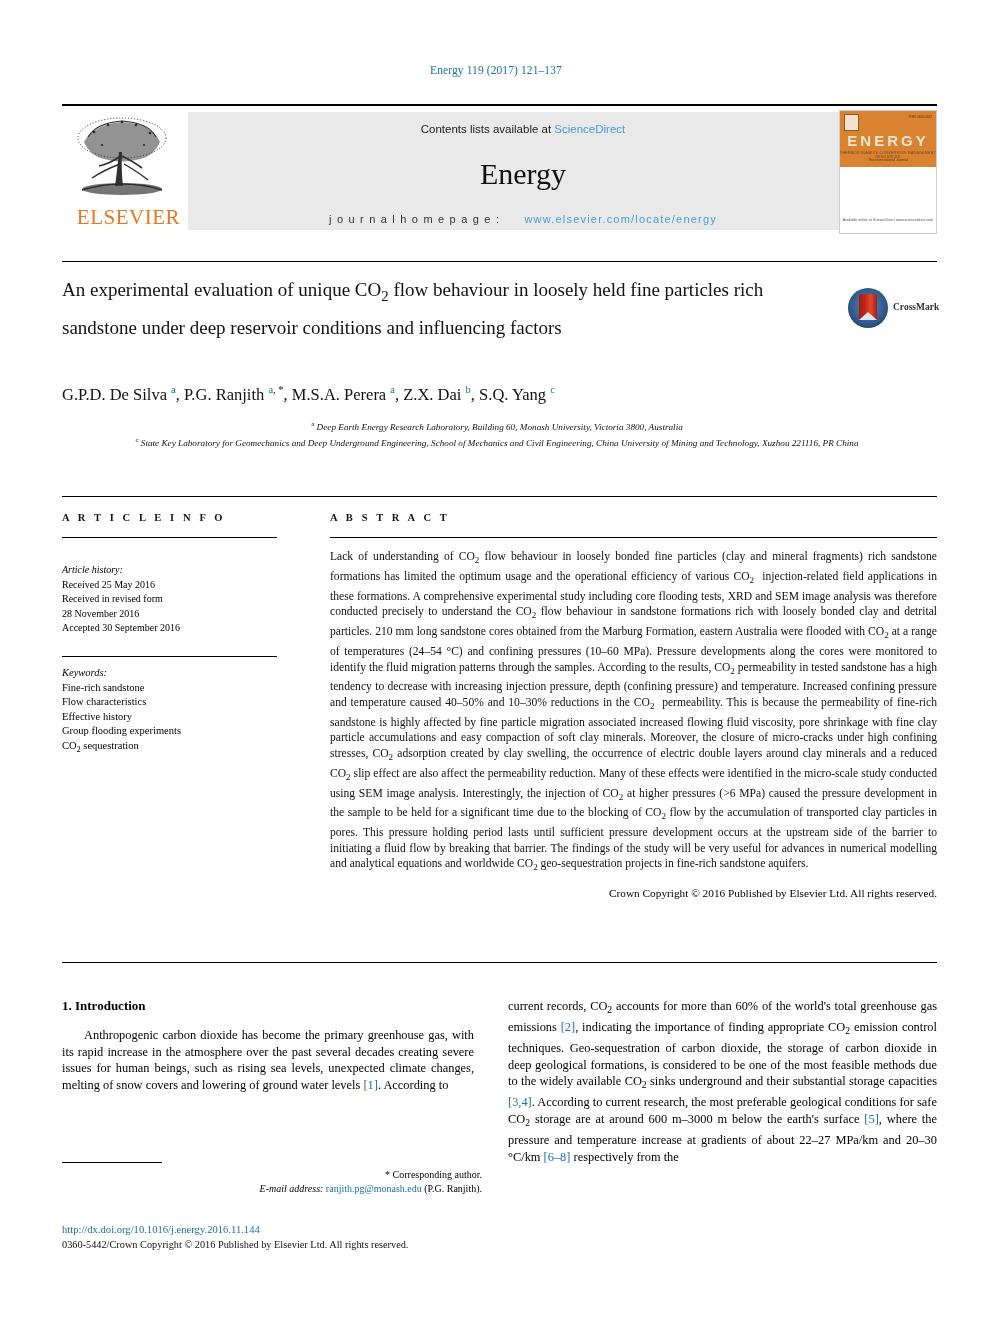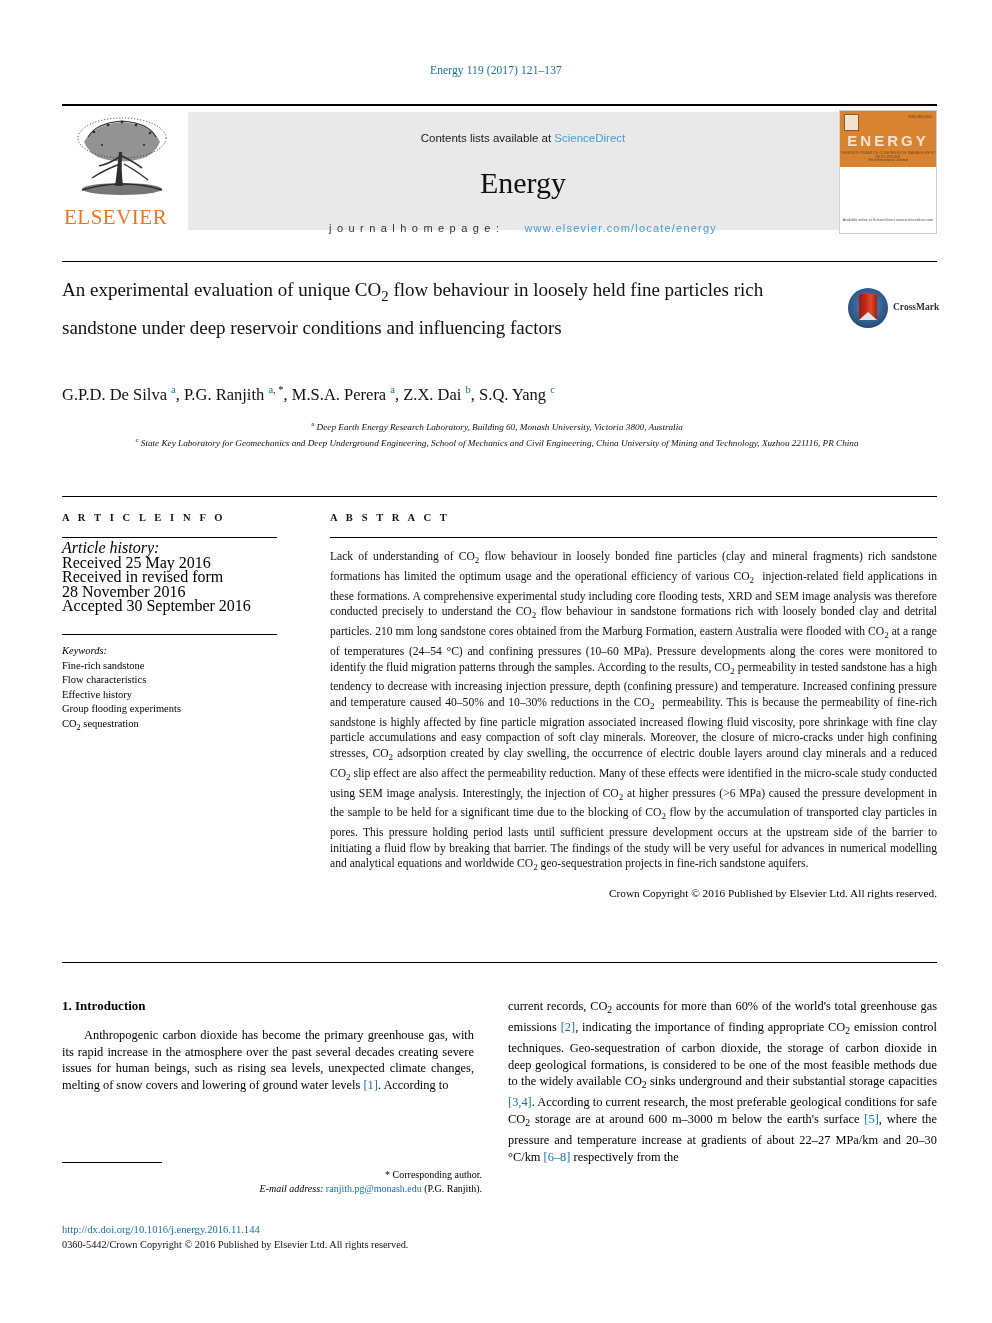--- a/index.html
+++ b/index.html
@@ -53,37 +53,37 @@
     left: 2px;
     top: 6px;
     width: 116px;
     height: 118px;
   }
   .els-word {
     position: absolute;
     left: 0;
     bottom: 0px;
     width: 116px;
-    text-align: left;
+    text-align: right;
     font-family: "Liberation Serif", serif;
     font-size: 21px;
     letter-spacing: .5px;
     color: #E87722;
   }
   .banner {
     position: absolute;
     left: 126px;
     top: 6px;
     width: 670px;
     height: 118px;
     background: #e9e9e9;
     text-align: center;
   }
   .banner .contents {
-    margin-top: 20px;
+    margin-top: 11px;
     font-family: "Liberation Sans", sans-serif;
     font-size: 11.5px;
     color: #1a1a1a;
   }
   .banner .contents a {
     color: #4a9bd1;
     text-decoration: none;
   }
   .banner .jtitle {
     margin-top: 22px;
@@ -289,22 +289,22 @@
     font-weight: bold;
     font-size: 10.5px;
     letter-spacing: 3.1px;
     color: #111;
   }
   .thin-rule {
     border-top: 1px solid #000;
     margin-top: 14px;
   }
   .hist {
-    margin-top: 3px;
-    font-size: 16px;
+    margin-top: 25px;
+    font-size: 10px;
     line-height: 14.6px;
   }
   .hist .lab { font-style: italic; }
   .kw-rule {
     border-top: 1px solid #000;
     margin-top: 20px;
   }
   .kw {
     margin-top: 9px;
     font-size: 10.5px;

